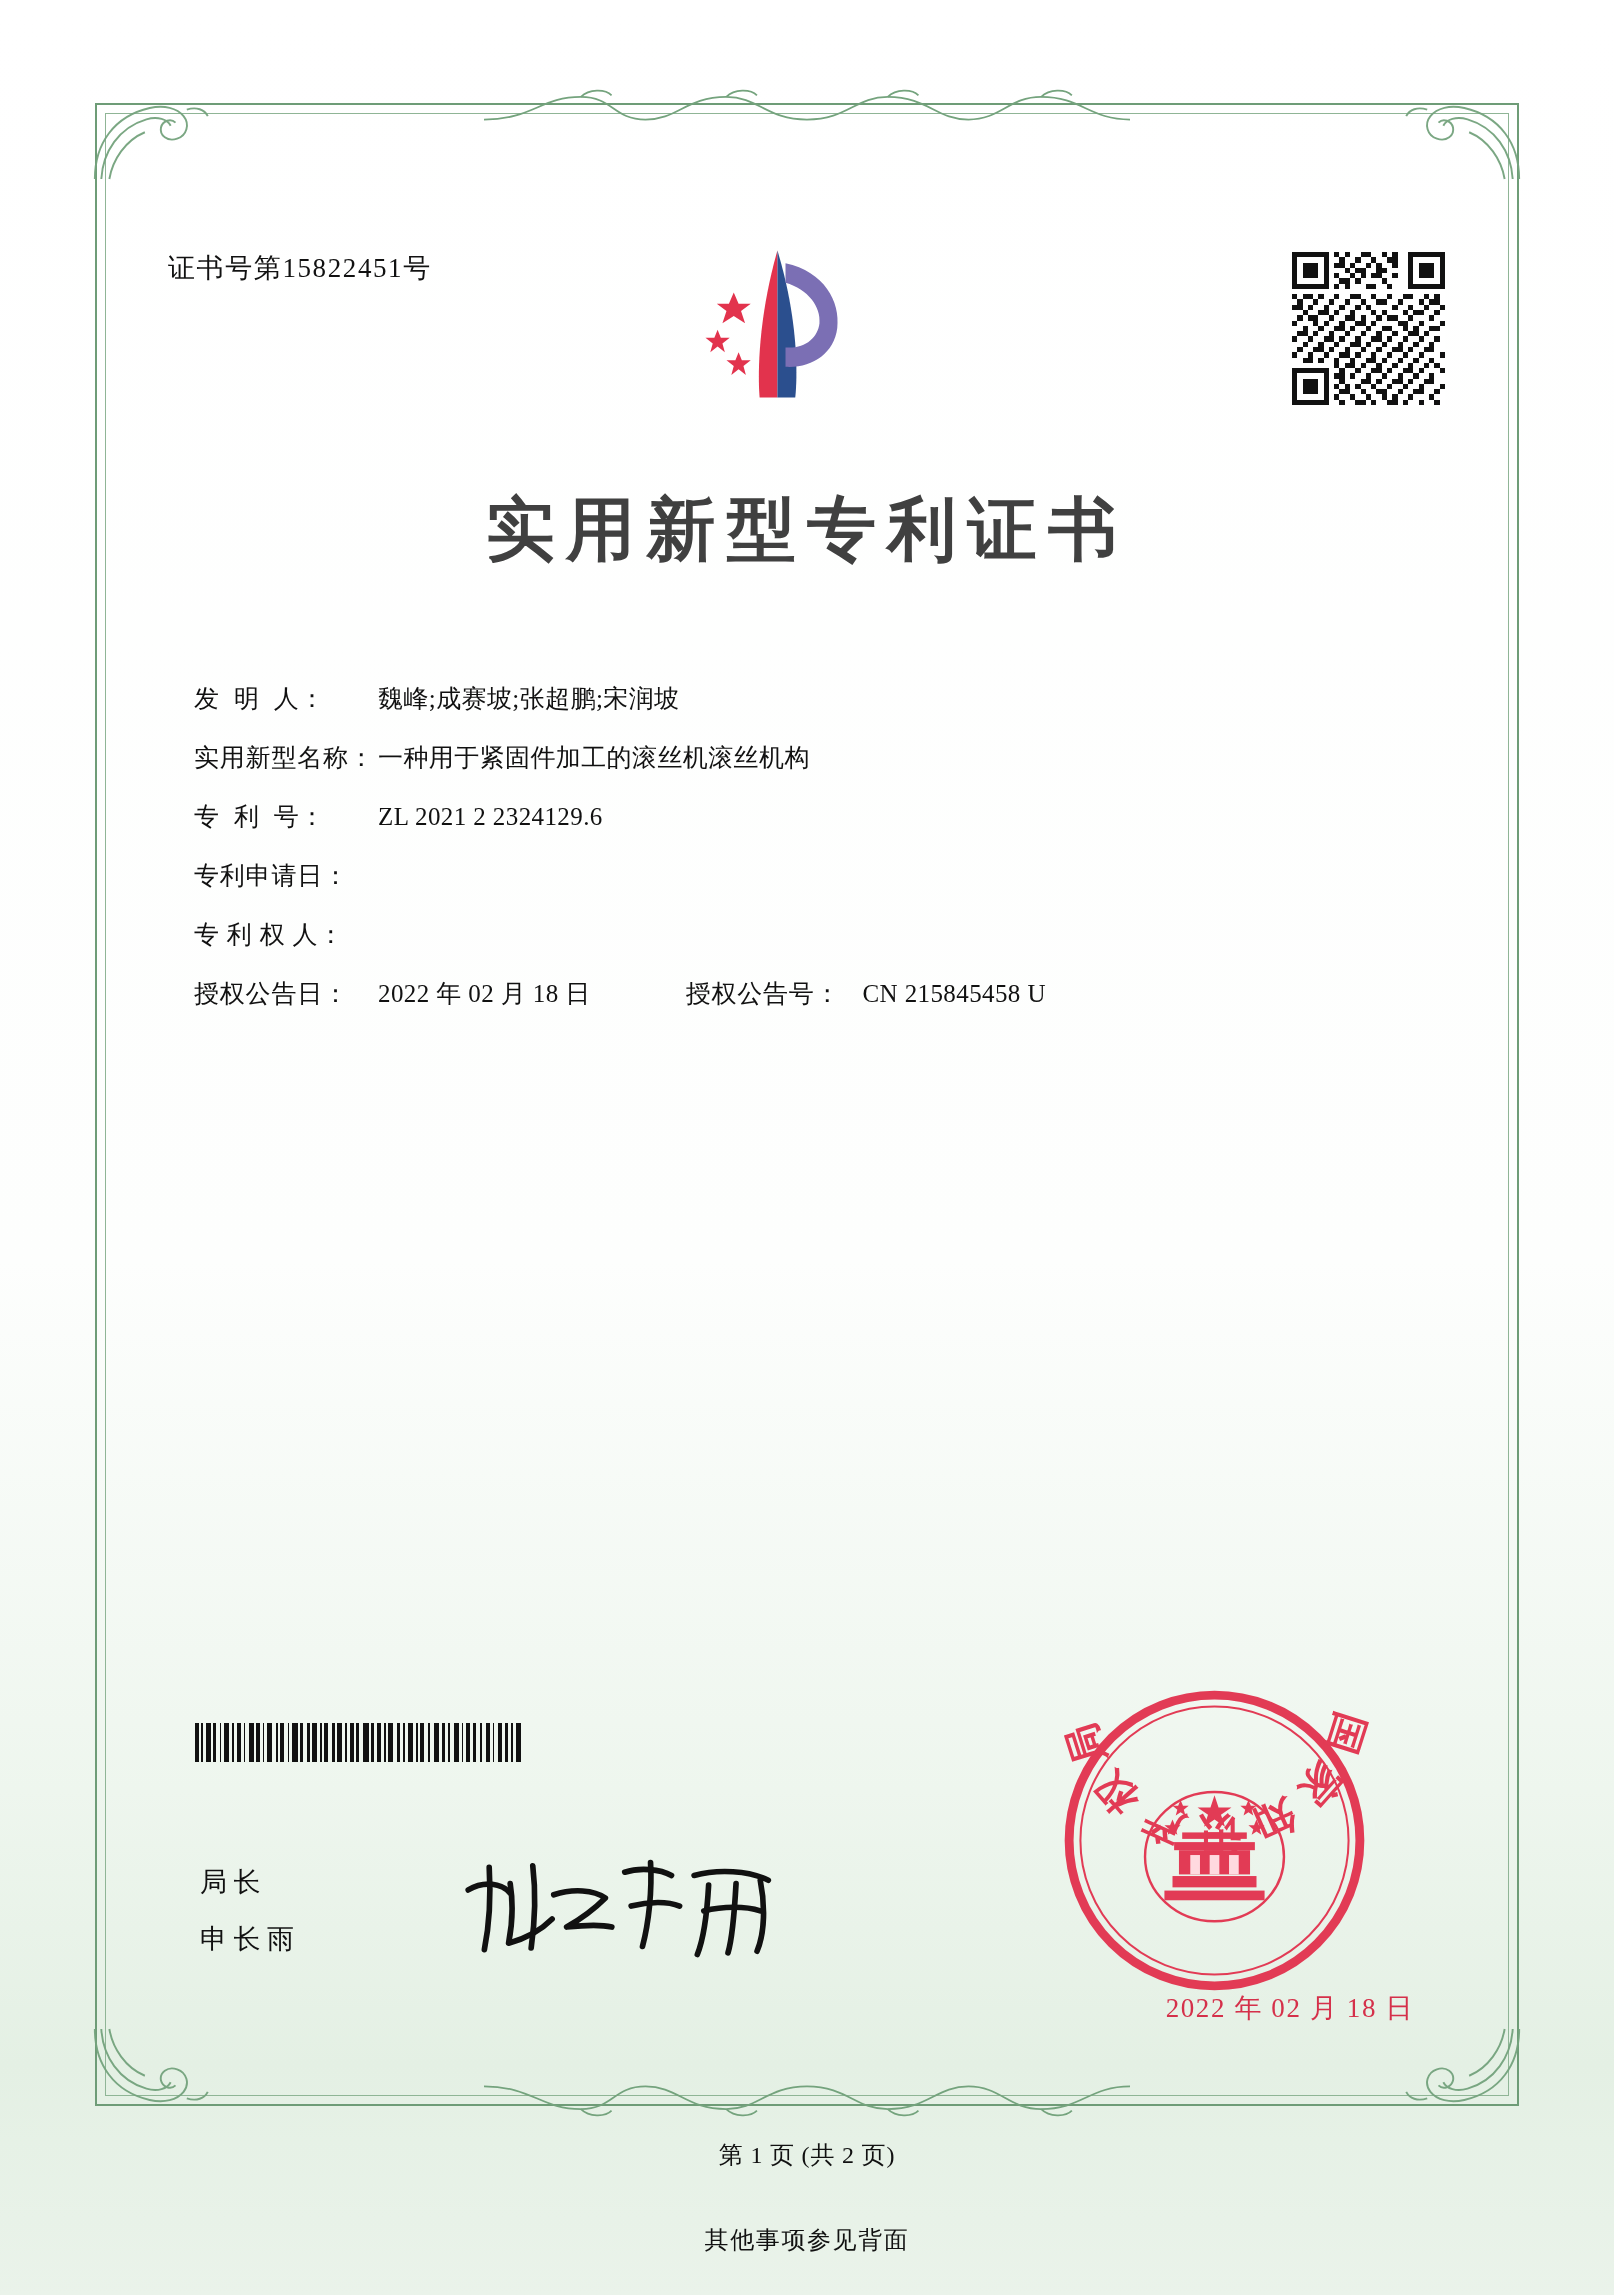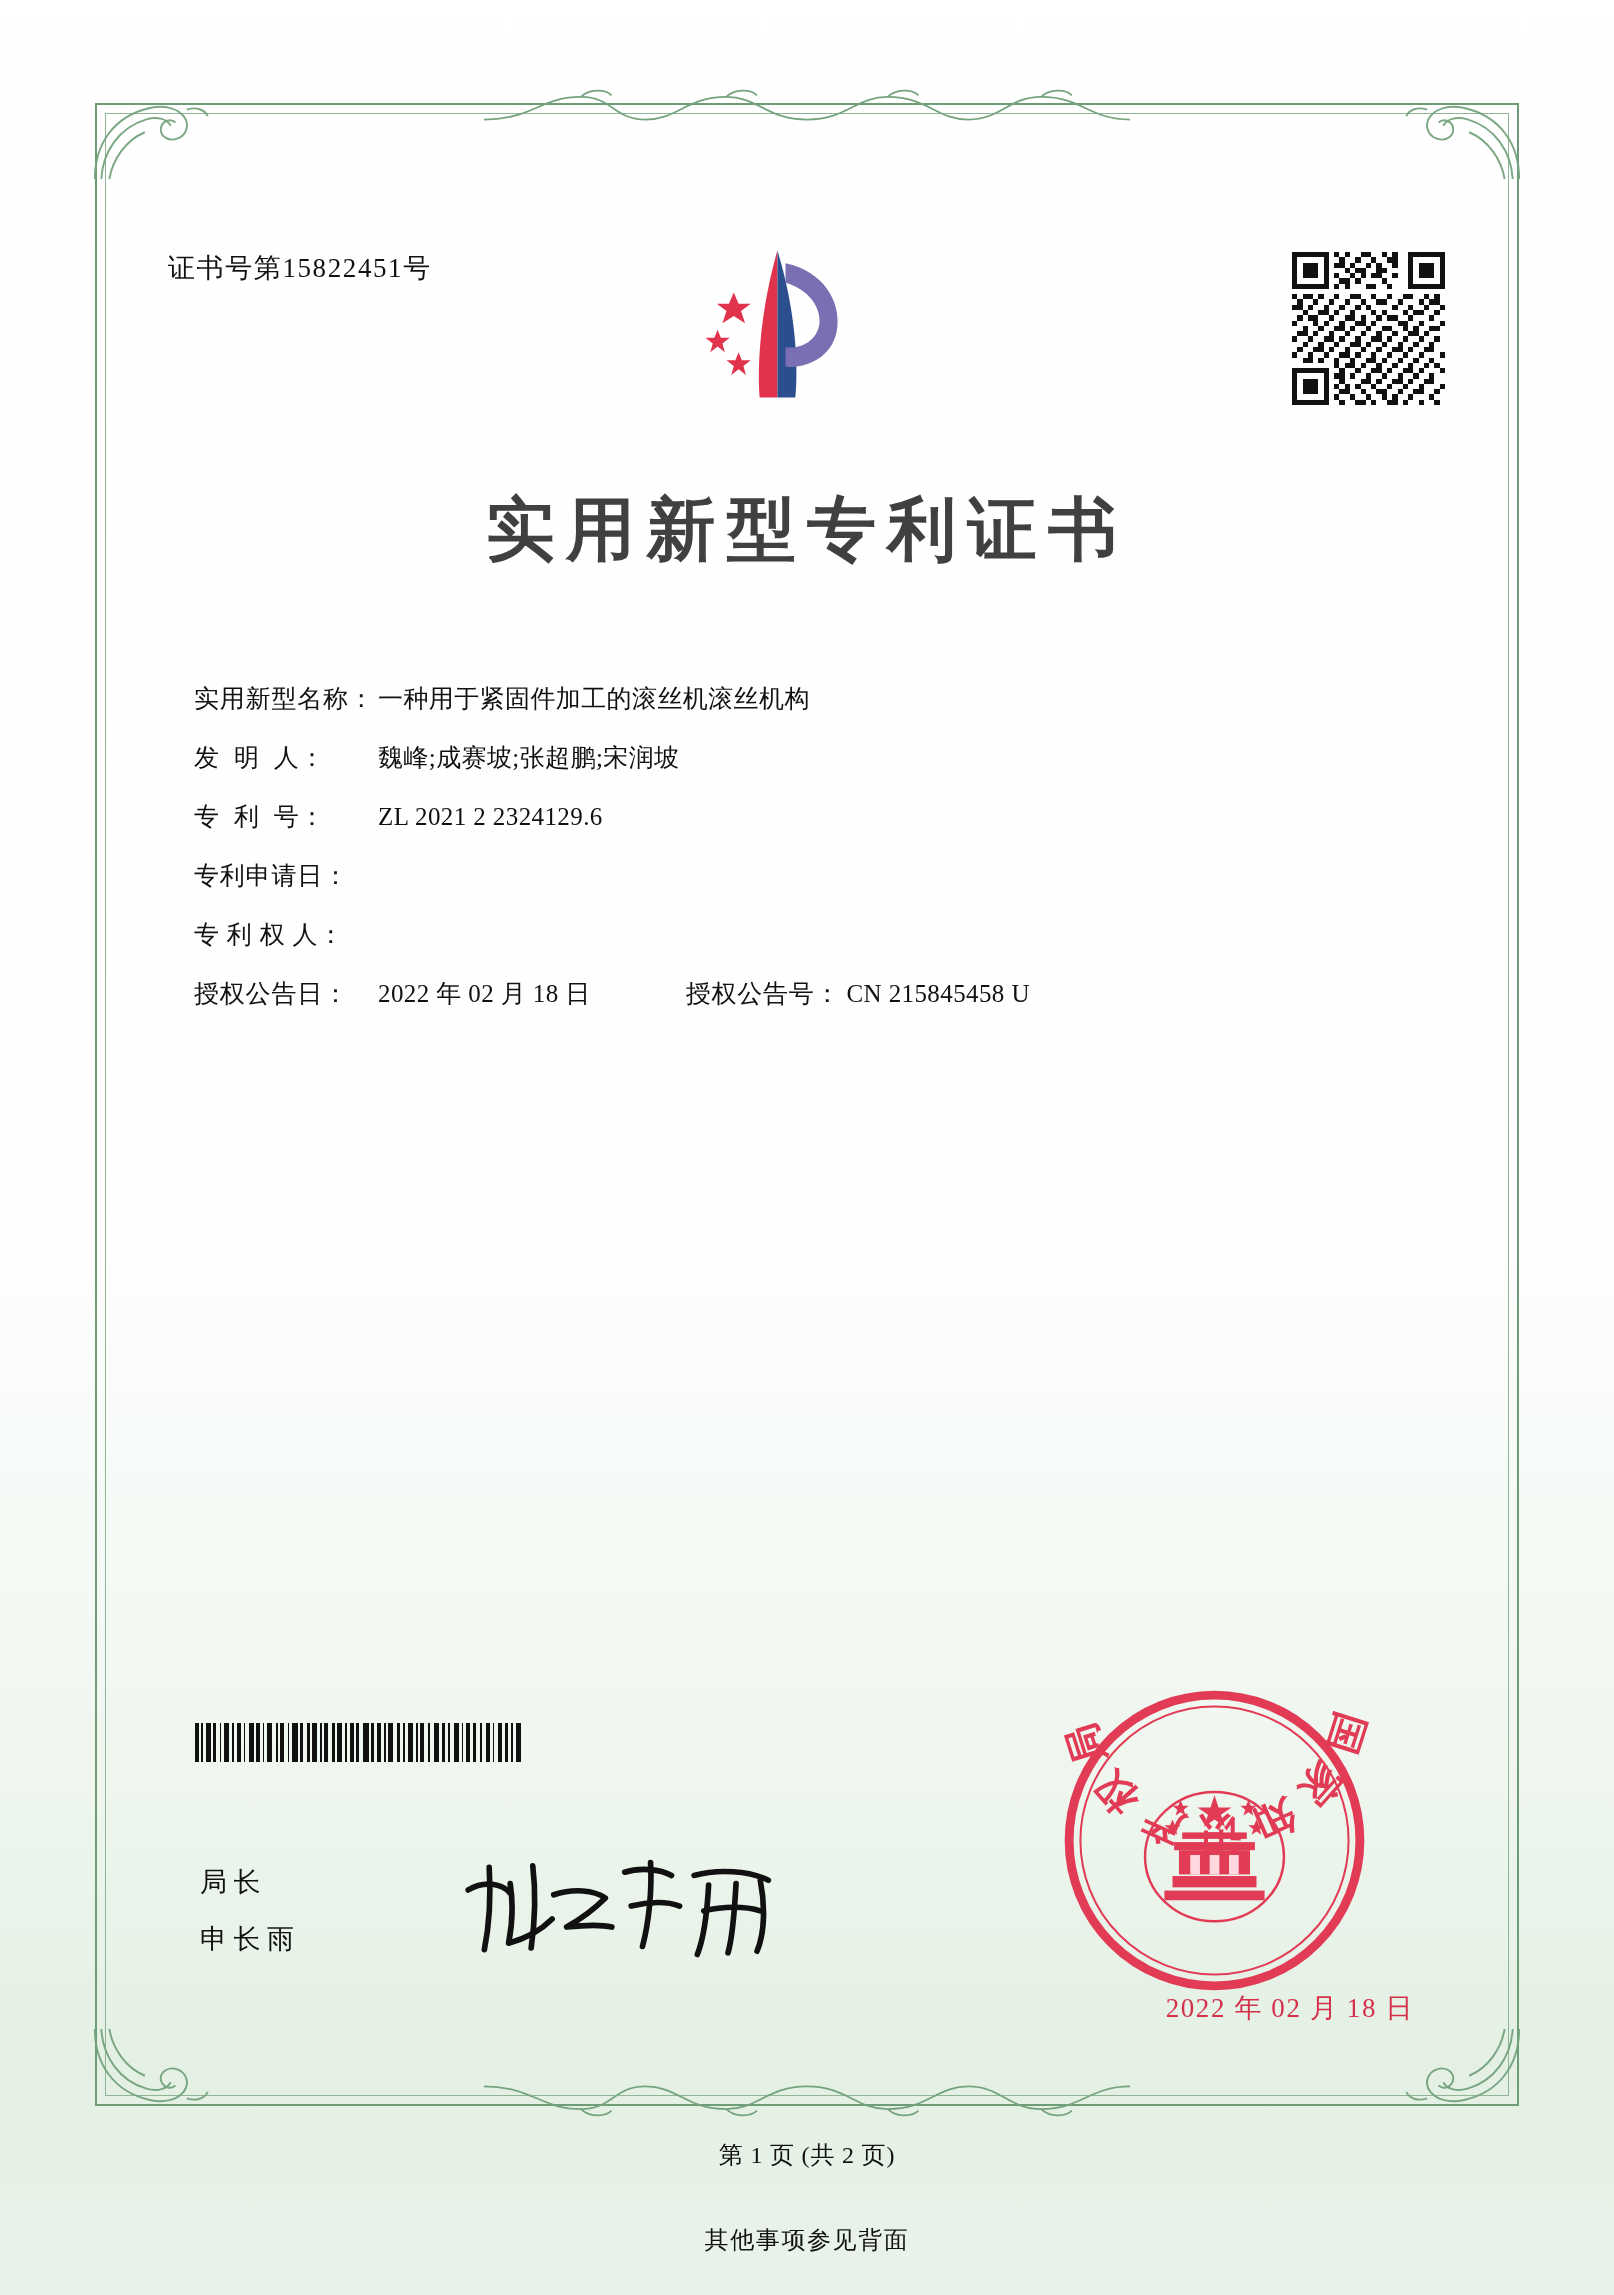--- a/index.html
+++ b/index.html
@@ -95,21 +95,21 @@
     letter-spacing:0.8px;
     white-space:pre;
   }
   .fvalue{
     flex:1 1 auto;
     letter-spacing:0.4px;
   }
   .fvalue .line2{display:block;margin-top:14.5px;margin-left:18px;}
   .frow.inline2{justify-content:flex-start;}
   .pubno-label{margin-left:95px;width:auto;flex:0 0 auto;}
-  .pubno-value{flex:0 0 auto;margin-left:6px;}
+  .pubno-value{flex:0 0 auto;margin-left:22px;}
 
   
   .paras{
     position:absolute;left:194px;top:1324px;width:1235px;
     font-size:24px;color:#111;line-height:47px;letter-spacing:0.8px;
     text-align:justify;
   }
   .paras p{margin:0 0 11.3px 0;text-indent:48px;}
 
   
@@ -444,26 +444,26 @@
           <rect x="24" y="28" width="1" height="1"></rect>
           <rect x="27" y="28" width="1" height="1"></rect>
       </g>
     </svg>
   </div>
 
   <div class="title">实用新型专利证书</div>
 
   <div class="fields">
     <div class="frow">
+      <div class="flabel">发  明  人：</div>
+      <div class="fvalue">魏峰;成赛坡;张超鹏;宋润坡</div>
+    </div>
+    <div class="frow">
       <div class="flabel">实用新型名称：</div>
       <div class="fvalue">一种用于紧固件加工的滚丝机滚丝机构</div>
-    </div>
-    <div class="frow">
-      <div class="flabel">发  明  人：</div>
-      <div class="fvalue">魏峰;成赛坡;张超鹏;宋润坡</div>
     </div>
     <div class="frow">
       <div class="flabel">专  利  号：</div>
       <div class="fvalue">ZL 2021 2 2324129.6</div>
     </div>
     <div class="frow">
       <div class="flabel">专利申请日：</div>
     </div>
     <div class="frow">
       <div class="flabel">专 利 权 人：</div>

